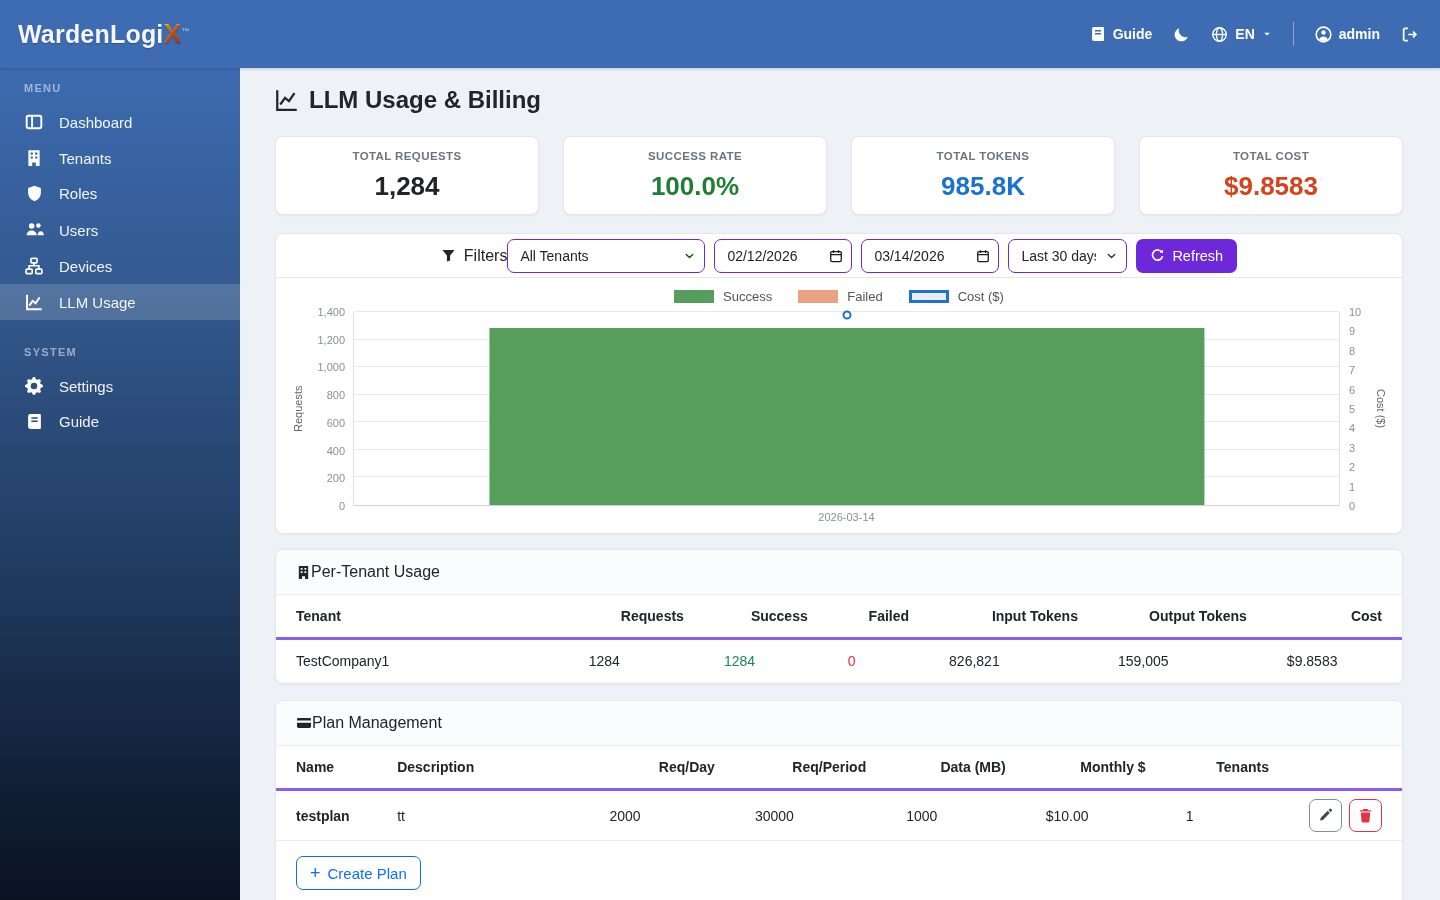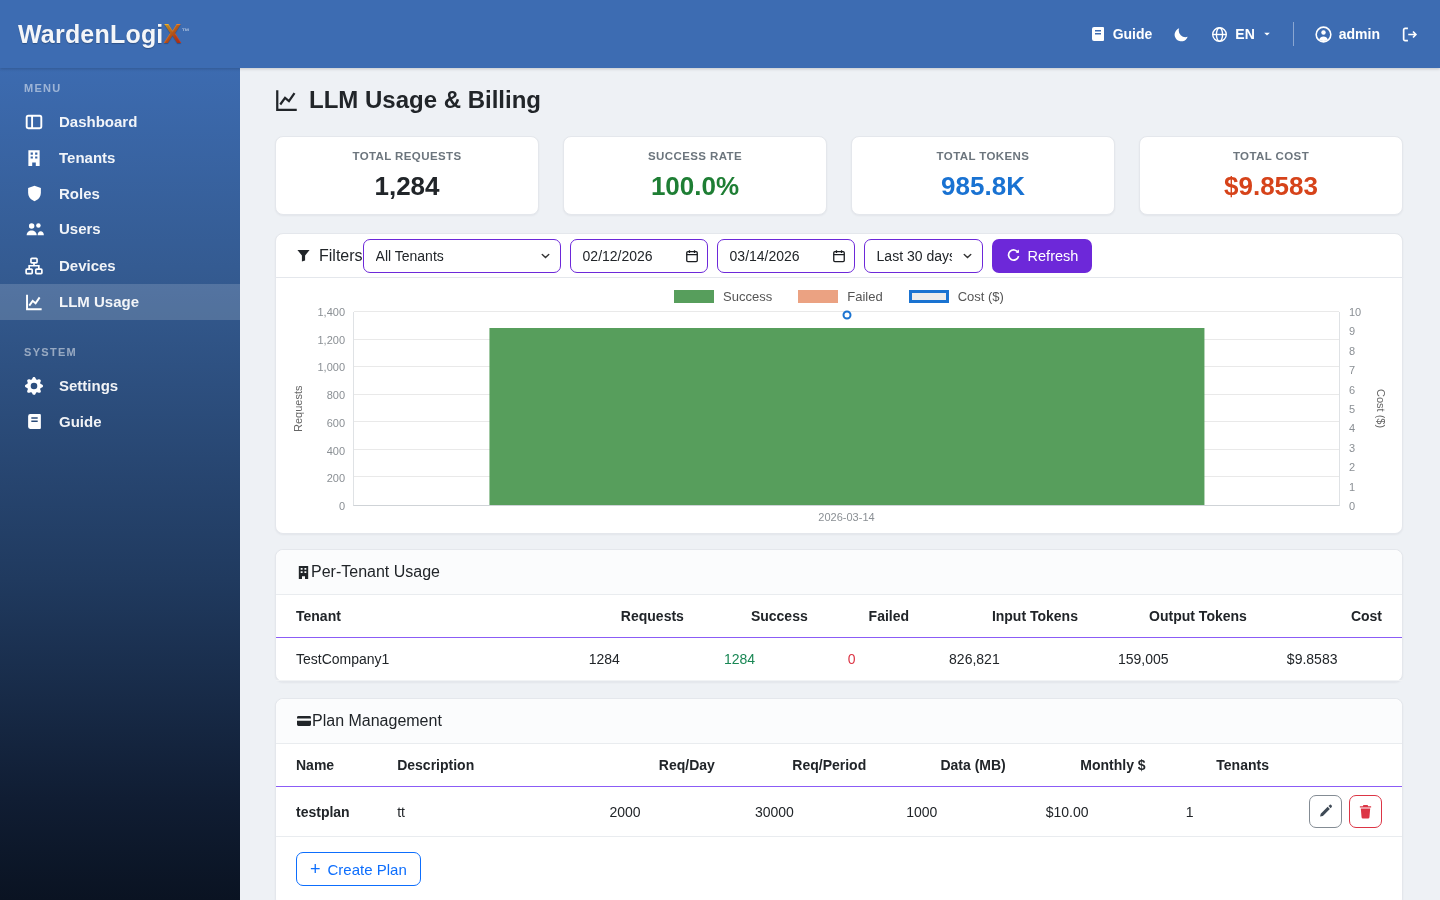--- a/index.html
+++ b/index.html
@@ -21,43 +21,43 @@
     color:#fff; font-size:14px; font-weight:600; }
   .nav-item { display:inline-flex; align-items:center; gap:7px; color:#fff; cursor:pointer; }
   .nav-divider { width:1px; height:24px; background:rgba(255,255,255,.4); }
   .icon { display:inline-flex; align-items:center; justify-content:center; }
 
   
   .sidebar { position:fixed; top:56px; left:0; bottom:0; width:240px;
     background:linear-gradient(180deg,#3d6cb2 0%,#33598e 28%,#203a5f 62%,#101d33 88%,#0a1322 100%); }
   .side-heading { padding:26px 24px 10px; font-size:11px; font-weight:700;
     letter-spacing:1.3px; color:rgba(255,255,255,.5); }
-  .side-item { display:flex; align-items:flex-start; gap:15px; padding:9px 24px;
-    color:rgba(255,255,255,.93); font-size:15px; font-weight:700; cursor:pointer; }
+  .side-item { display:flex; align-items:flex-end; gap:15px; padding:9px 24px;
+    color:rgba(255,255,255,.93); font-size:15px; font-weight:400; cursor:pointer; }
   .side-item .icon { width:20px; color:#fff; }
   .side-item.active { background:rgba(255,255,255,.16); }
 
   
   .main { margin-left:240px; padding:30px 37px 0 35px; }
   .page-title { display:flex; align-items:center; gap:10px; font-size:24px;
     font-weight:700; color:#212529; margin-bottom:22px; }
 
   .card { background:#fff; border:1px solid #e4e7ec; border-radius:8px;
     box-shadow:0 1px 2px rgba(16,24,40,.05); }
 
   
   .stats-row { display:flex; gap:24px; }
   .stat-card { flex:1; height:79px; display:flex; flex-direction:column;
     align-items:center; justify-content:center; gap:10px; }
   .stat-label { font-size:11.5px; font-weight:700; letter-spacing:.4px; color:#6c757d; }
   .stat-value { font-size:26px; font-weight:700; line-height:1.1; }
 
   
   .filters-card { margin-top:18px; height:45px; display:flex; align-items:center;
-    justify-content:flex-start; padding:0 20px; border-bottom-left-radius:0; border-bottom-right-radius:0;}
+    justify-content:center; padding:0 20px; border-bottom-left-radius:0; border-bottom-right-radius:0;}
   .filters-title { display:flex; align-items:center; gap:8px; font-size:16px; font-weight:500; }
   .filters-controls { display:flex; align-items:center; gap:9px; }
   .ctrl { height:34px; border:1px solid #6d28d9; border-radius:7px; background:#fff;
     font-size:14px; color:#212529; font-family:inherit; }
   .select-wrap { position:relative; }
   .select-wrap select { appearance:none; -webkit-appearance:none; padding:0 30px 0 12px;
     width:100%; cursor:pointer; }
   .select-wrap .chev { position:absolute; right:9px; top:50%; transform:translateY(-50%);
     pointer-events:none; color:#333; }
   .sel-tenant { width:198px; } .sel-range { width:119px; }
@@ -94,21 +94,21 @@
   .point { position:absolute; left:50%; width:9px; height:9px; border:2px solid;
     border-radius:50%; background:#fff; transform:translate(-50%,50%); }
   .x-labels { margin:5px 33px 0 48px; text-align:center; font-size:11px; color:#8a8f94; }
 
   
   .section-card { margin-bottom:16px; }
   .section-header { display:flex; align-items:center; padding:13px 20px;
     font-size:16px; font-weight:500; background:#fbfcfd; border-bottom:1px solid #e9ecef;
     border-radius:8px 8px 0 0; }
   table { width:100%; border-collapse:collapse; font-size:14px; }
-  th { font-weight:700; text-align:right; padding:13px 20px; border-bottom:1px solid #8b5cf6; }
+  th { font-weight:700; text-align:right; padding:13px 20px; border-bottom:3px solid #8b5cf6; }
   td { padding:13px 20px; }
   th.al, td.al { text-align:left; }
   .tenant-table td { border-bottom:1px solid #f1f3f5; }
   .val-success { color:#198754; } .val-failed { color:#dc3545; }
   .plan-table td { border-bottom:1px solid #e9ecef; padding-top:8px; padding-bottom:8px; }
   .actions-cell { display:flex; gap:7px; justify-content:flex-start; align-items:center; }
   .btn-icon { width:33px; height:33px; border-radius:7px; background:#fff;
     display:inline-flex; align-items:center; justify-content:center; cursor:pointer; }
   .btn-edit { border:1px solid #848c94; color:#3f4a56; }
   .btn-delete { border:1px solid #dc3545; color:#dc3545; }

